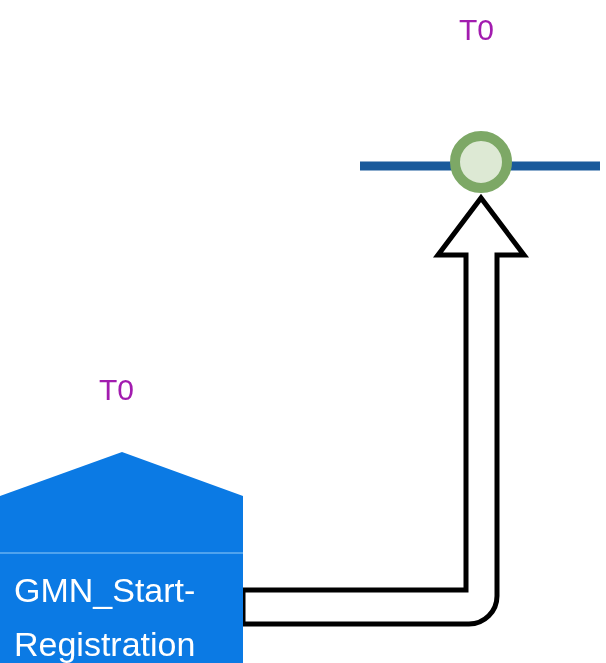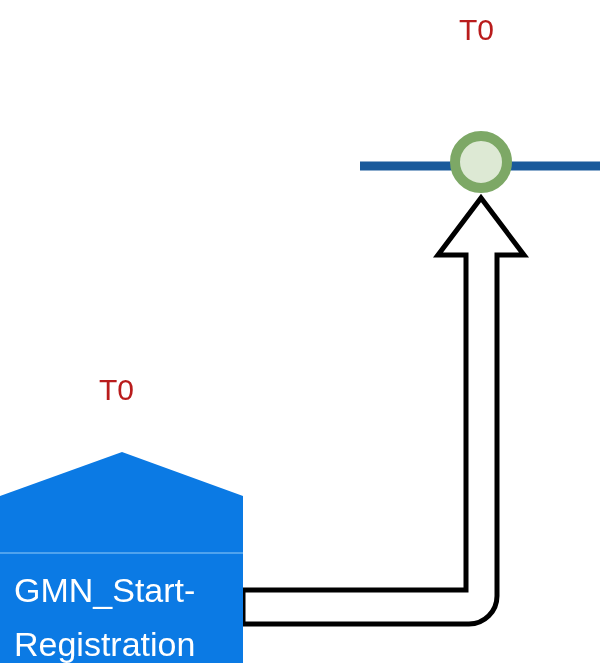--- a/index.html
+++ b/index.html
@@ -24,21 +24,21 @@
     top: 0;
     width: 606px;
     height: 663px;
     display: block;
   }
   .label-text {
     position: absolute;
     font-family: "Liberation Sans", sans-serif;
     font-size: 30px;
     line-height: 32px;
-    color: #b91c1c;
+    color: #a21caf;
     white-space: nowrap;
     letter-spacing: 0px;
   }
   #label-event-top {
     left: 459px;
     top: 14px;
   }
   #label-task-bottom {
     left: 99px;
     top: 374px;

